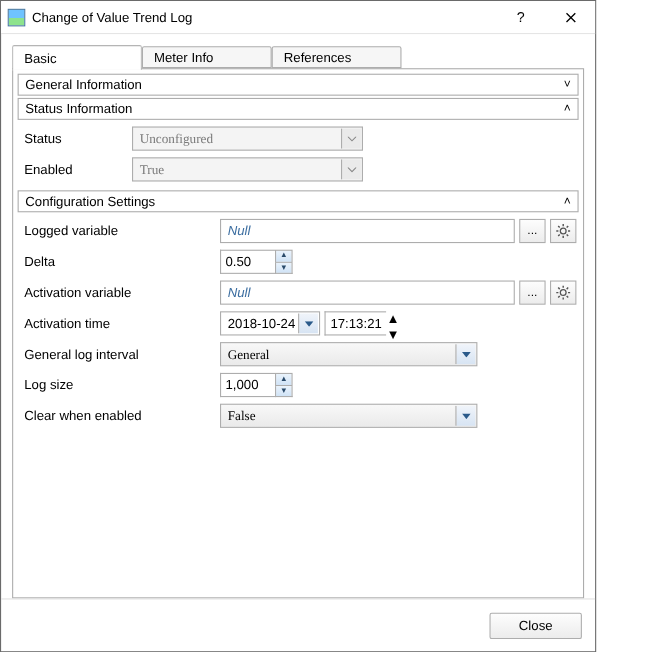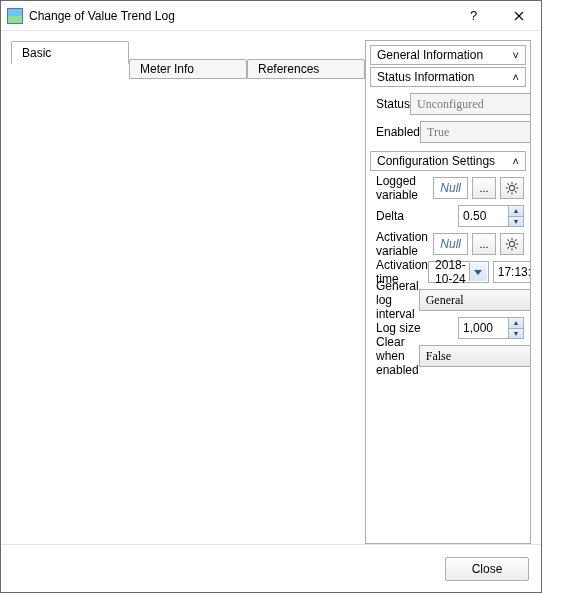--- a/index.html
+++ b/index.html
@@ -35,21 +35,21 @@
   .titlebar .spacer { flex: 1; }
   .titlebar .winbtn {
     width: 45px; height: 29px;
     display: flex; align-items: center; justify-content: center;
     font-size: 13px; color: #000;
   }
   .titlebar .winbtn svg { width: 10px; height: 10px; }
   .content {
     flex: 1;
     padding: 10px 10px 0 10px;
-    display: flex; flex-direction: row;
+    display: flex; flex-direction: column;
   }
   .tabs {
     display: flex;
     height: 22px;
     position: relative;
     z-index: 2;
   }
   .tab {
     width: 118px; height: 22px;
     border: 1px solid #adadad;
@@ -58,21 +58,21 @@
     display: flex; align-items: center;
     padding: 0 10px;
     margin-right: 0;
     border-radius: 2px 2px 0 0;
     font-size: 12px;
     position: relative;
   }
   .tab.inactive {
     background: #f6f6f6;
     border-bottom: 1px solid #adadad;
-    top: 18px;
+    top: 1px;
     height: 20px;
   }
   .tab.active {
     background: #fff;
     height: 23px;
     border-bottom: 1px solid #fff;
   }
   .tabpanel {
     border: 1px solid #adadad;
     flex: 1;

